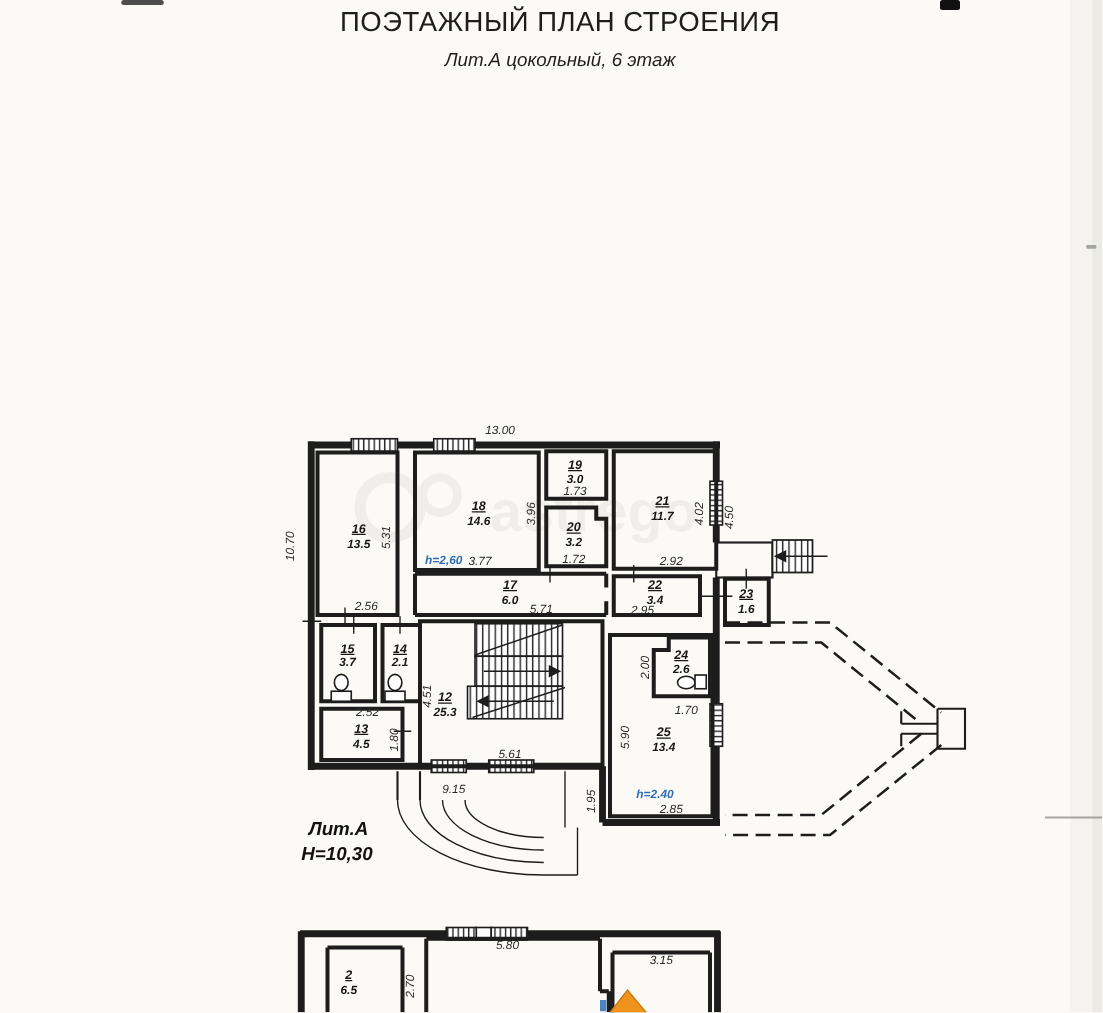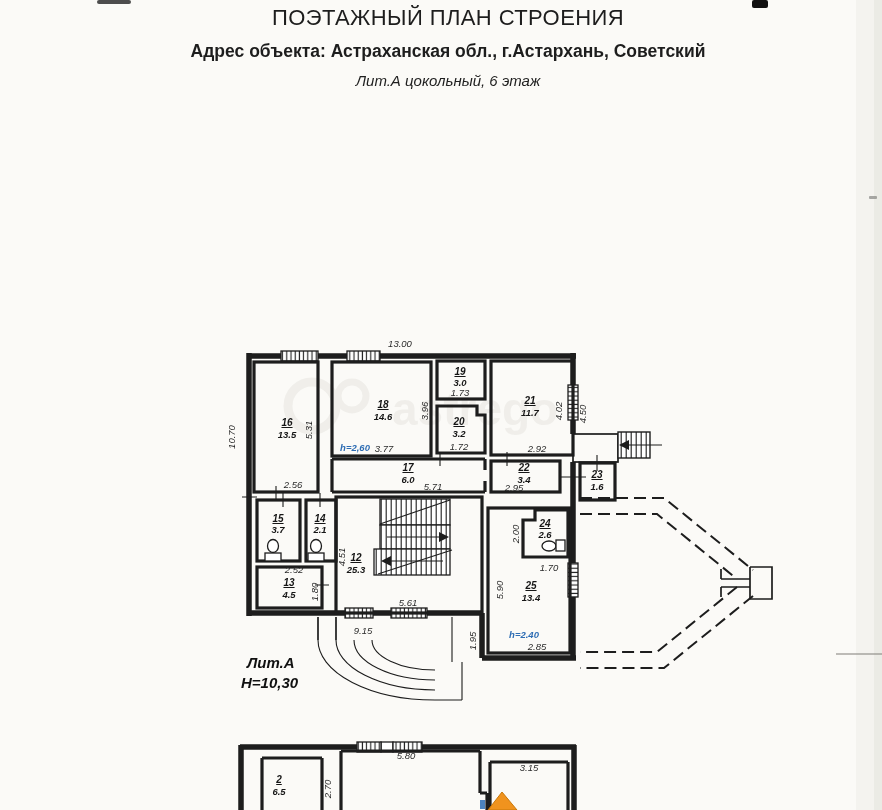--- a/index.html
+++ b/index.html
@@ -27,21 +27,20 @@
   .liter{font:italic bold 15px "Liberation Sans",sans-serif;fill:#111}
   .wmtxt{font:bold 46px "Liberation Sans",sans-serif;fill:#b8b5ac}
   .ah{fill:#1d1d1d;stroke:none}
   .fix{fill:#fff;stroke:#1d1d1d;stroke-width:1.3}
 </style>
 </head>
 <body>
 
 <div class="header">
   <div class="title">ПОЭТАЖНЫЙ ПЛАН СТРОЕНИЯ</div>
-  <div class="addr addr1">Адрес объекта: Астраханская обл., г.Астархань, Советский</div>
   <div class="subtitle">Лит.А цокольный, 6 этаж</div>
 </div>
 
 <svg class="plan" width="882" height="810" viewBox="0 0 882 810">
   <defs>
     <pattern id="hv" width="4.2" height="14" patternUnits="userSpaceOnUse">
       <rect width="4.2" height="14" fill="#ffffff"></rect>
       <line x1="1.2" y1="0" x2="1.2" y2="14" stroke="#1d1d1d" stroke-width="1.1"></line>
     </pattern>
     <pattern id="hh" width="14" height="4.2" patternUnits="userSpaceOnUse">

